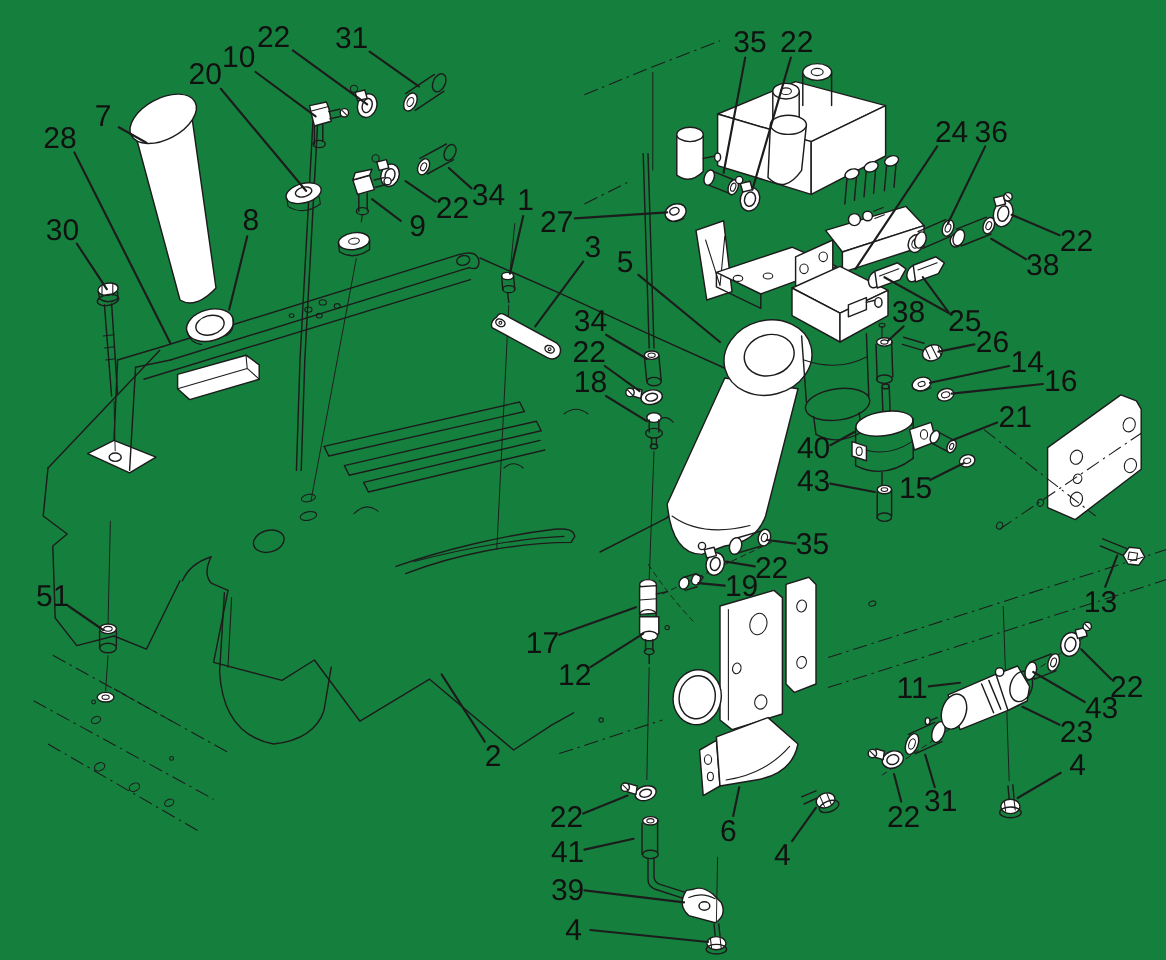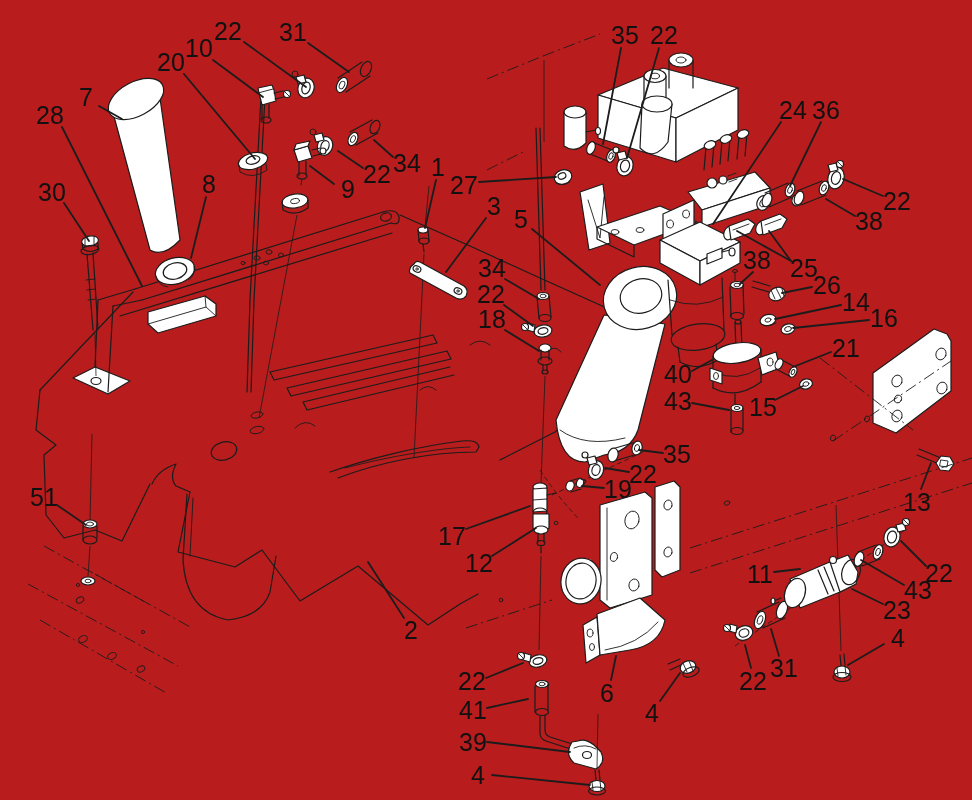--- a/index.html
+++ b/index.html
@@ -1,16 +1,16 @@
 <!DOCTYPE html>
 <html><head>
 <meta charset="utf-8">
 <style>
   html,body{margin:0;padding:0;background:#ffffff;}
-  .stage{width:972px;height:800px;position:relative;background:#b91c1c;overflow:hidden;
+  .stage{width:972px;height:800px;position:relative;background:#15803d;overflow:hidden;
          font-family:"Liberation Sans", sans-serif;}
   svg{display:block;}
   .ln{fill:none;stroke:#1c1c1c;stroke-width:1.2;stroke-linejoin:round;stroke-linecap:round;}
   .lt{fill:none;stroke:#1c1c1c;stroke-width:0.9;stroke-linejoin:round;stroke-linecap:round;}
   .wf{fill:#ffffff;stroke:#1c1c1c;stroke-width:1.2;stroke-linejoin:round;}
   .dd{fill:none;stroke:#1c1c1c;stroke-width:0.9;stroke-dasharray:12 4 2 4;}
   .ds{fill:none;stroke:#1c1c1c;stroke-width:0.8;stroke-dasharray:5 3;}
   .ax{fill:none;stroke:#1c1c1c;stroke-width:0.8;}
   .callout-text{fill:#111;}
   .ldr{fill:none;stroke:#1c1c1c;stroke-width:1.8;stroke-linecap:round;}

